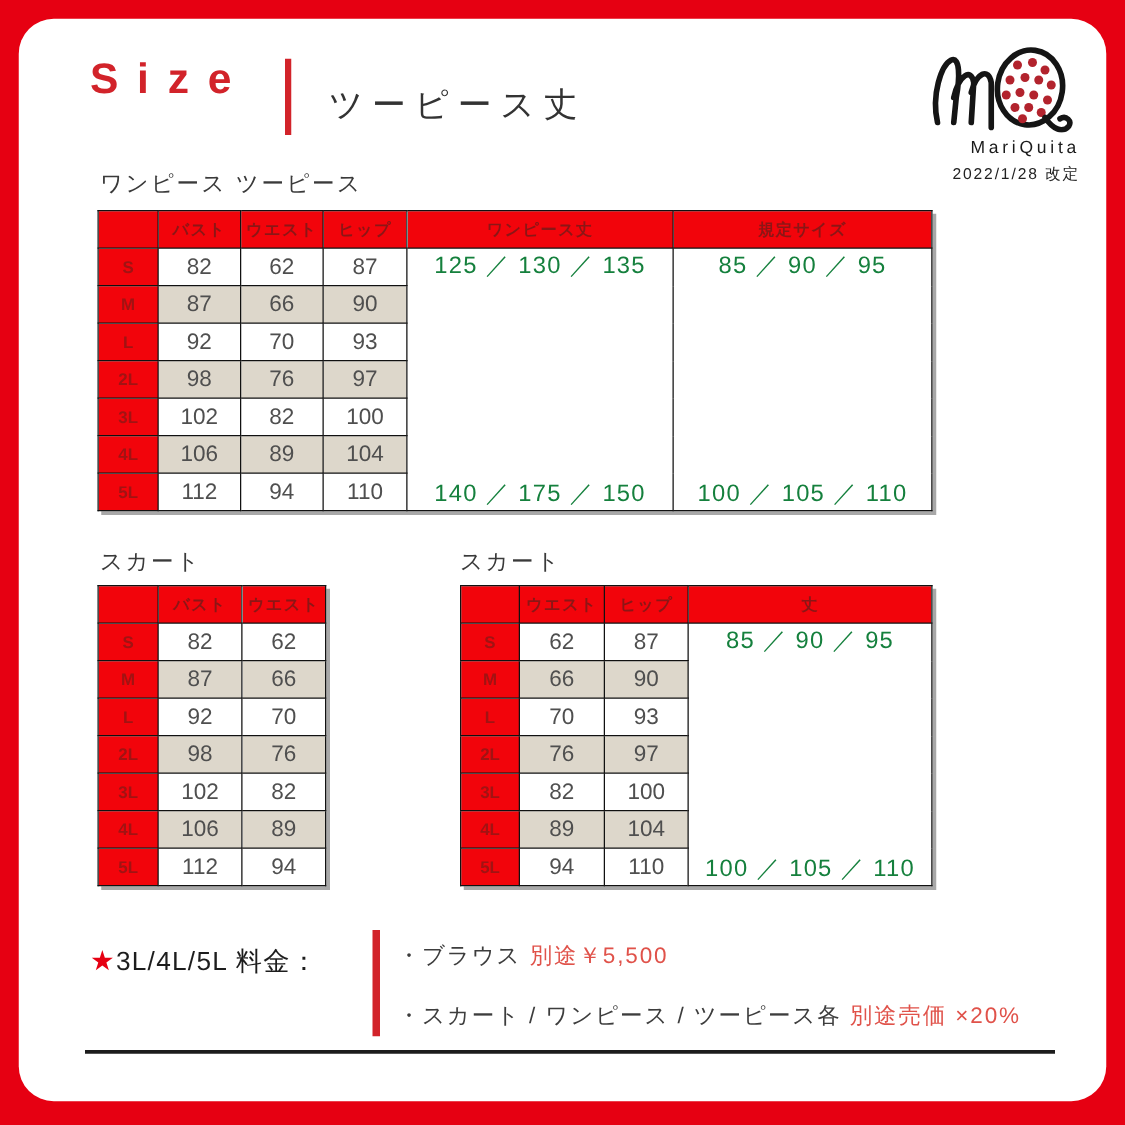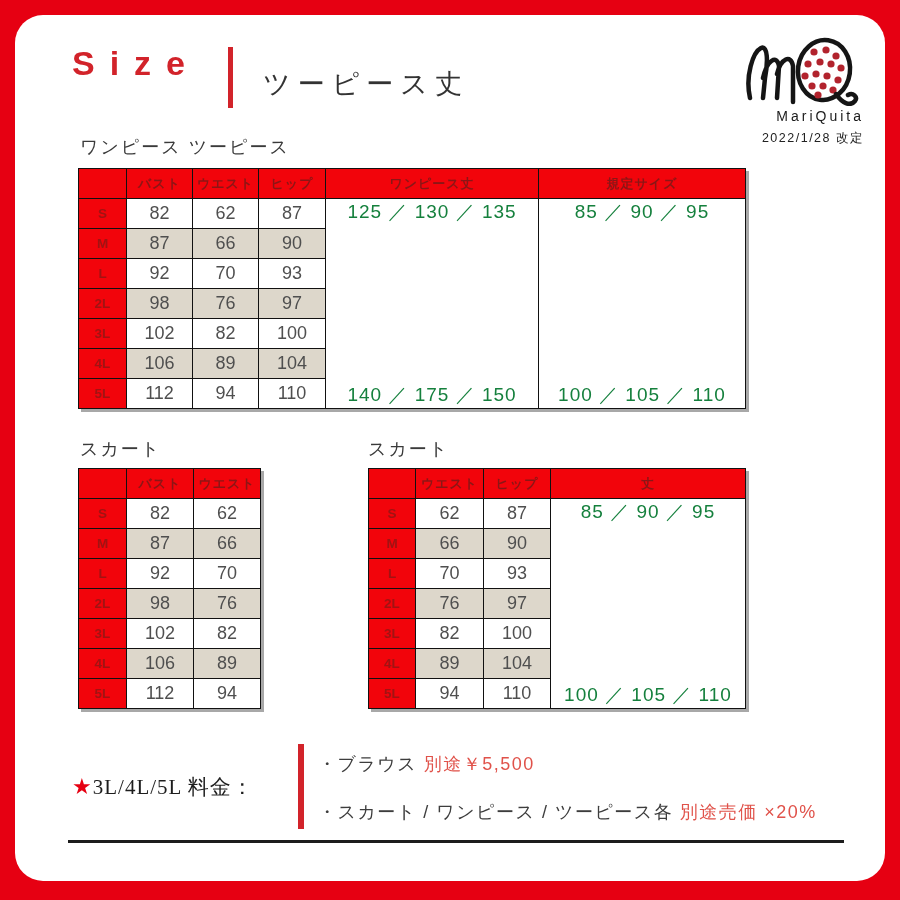--- a/index.html
+++ b/index.html
@@ -59,21 +59,21 @@
   .t td.len-cell { background:#ffffff; }
   .len-inner {
     display:flex; flex-direction:column; justify-content:space-between; align-items:center;
     height:100%; gap:15px; font-size:19px; color:#15803d; letter-spacing:1px;
   }
   .t1 { left:78px;  top:168px; }
   .t2 { left:78px;  top:468px; }
   .t3 { left:368px; top:468px; }
 
   
-  .price-label { left:72px; top:773px; font-size:21px; color:#1d1d1d; letter-spacing:1px;font-family:Liberation Serif, serif; }
+  .price-label { left:72px; top:755px; font-size:21px; color:#1d1d1d; letter-spacing:1px; }
   .price-label .star { color:#e60012; font-size:22px; }
   .price-bar { left:298px; top:744px; width:6px; height:85px; background:#d2232a; }
   .price-line { font-size:18px; letter-spacing:1.5px; color:#3d3d3d; }
   .pl1 { left:318px; top:752px; }
   .pl2 { left:318px; top:800px; }
   .price-line .hl { color:#e0524a; }
   .bottom-divider { left:68px; top:840px; width:776px; height:3px; background:#1c1c1c; }
 </style>
 </head>
 <body>

